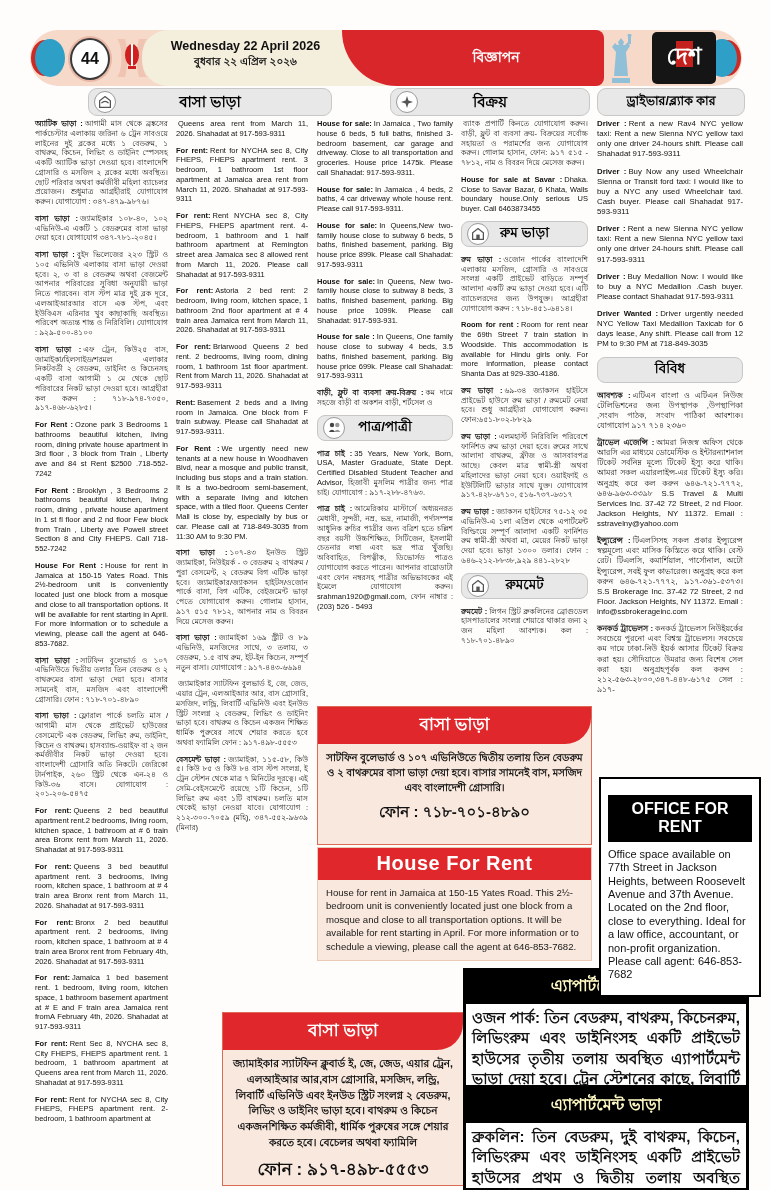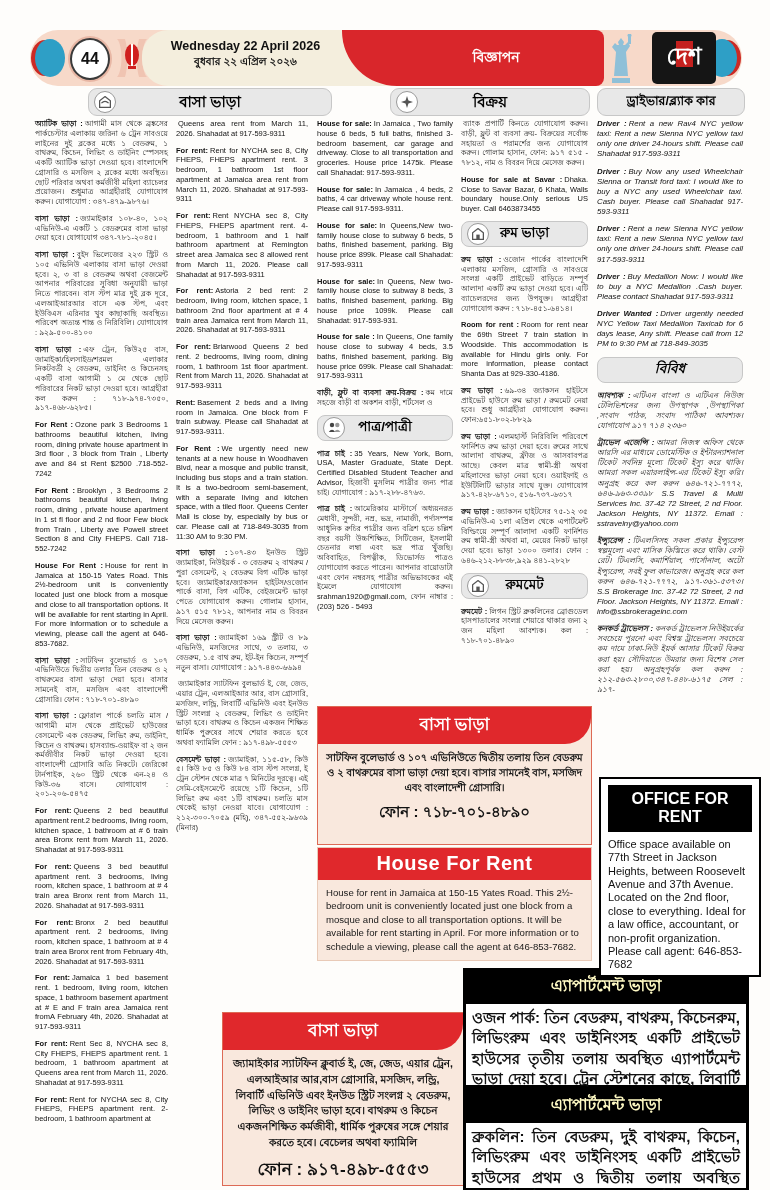--- a/index.html
+++ b/index.html
@@ -56,21 +56,21 @@
   .rb-body.en { font-weight:normal; font-size:9.6px; line-height:1.4; text-align:left; color:#1a1a1a; }
   .rb-phone { text-align:center; font-weight:bold; font-size:15px; padding:2px 0 4px; }
   .rb-phone.big { font-size:17px; }
 
   
   .bwbox { position:absolute; background:#fff; border:3px solid #000; }
   .bw-head { background:#000; color:#fef9c3; font-weight:bold; text-align:center; font-size:16px; padding:2px 0 4px; }
   .bw-body { padding:4px 6px 2px; font-weight:bold; font-size:15px; line-height:1.35; text-align:justify; }
   .bw-phone { text-align:center; font-weight:bold; font-size:15px; padding:0 0 4px; }
 
-  .officebox { position:absolute; background:#fff; border:2px solid #000; padding:6px 7px; }
+  .officebox { position:absolute; background:#fff; border:2px solid #000; padding:16px 7px; }
   .of-head { background:#000; color:#fff; font-weight:bold; font-size:16px; line-height:1.15;
              text-align:center; padding:5px 4px; }
   .of-body { font-size:11px; line-height:1.22; padding-top:6px; font-weight:500; }
 
   svg { display:block; }
 </style>
 </head>
 <body>
 
 <div class="page">
@@ -268,21 +268,21 @@
           </svg>
       </span>
       <span>রুমমেট</span>
     </div>
     <div>
 
         <p class="ad"><b class="ad-lead">রুমমেট :</b><span>লিগন স্ট্রিট ব্রুকলিনের ব্রোগুডেল হাসপাতালের সংলগ্ন শেয়ারে থাকার জন্য ২ জন মহিলা আবশ্যক। কল : ৭১৮-৭০১-৪৮৯০</span></p>
       </div>
   </div>
 
-  <div class="col c5" style="left:597px;width:146px;font-style:italic;">
+  <div class="col c5" style="left:597px;width:146px;">
     <div>
 
         <p class="ad"><b class="ad-lead">Driver :</b><span>Rent a new Rav4 NYC yellow taxi: Rent a new Sienna NYC yellow taxi only one driver 24-hours shift. Please call Shahadat 917-593-9311</span></p>
 
         <p class="ad"><b class="ad-lead">Driver :</b><span>Buy Now any used Wheelchair Sienna or Transit ford taxi: I would like to buy a NYC any used Wheelchair taxi. Cash buyer. Please call Shahadat 917-593-9311</span></p>
 
         <p class="ad"><b class="ad-lead">Driver :</b><span>Rent a new Sienna NYC yellow taxi: Rent a new Sienna NYC yellow taxi only one driver 24-hours shift. Please call 917-593-9311</span></p>
 
         <p class="ad"><b class="ad-lead">Driver :</b><span>Buy Medallion Now: I would like to buy a NYC Medallion .Cash buyer. Please contact Shahadat 917-593-9311</span></p>
 

